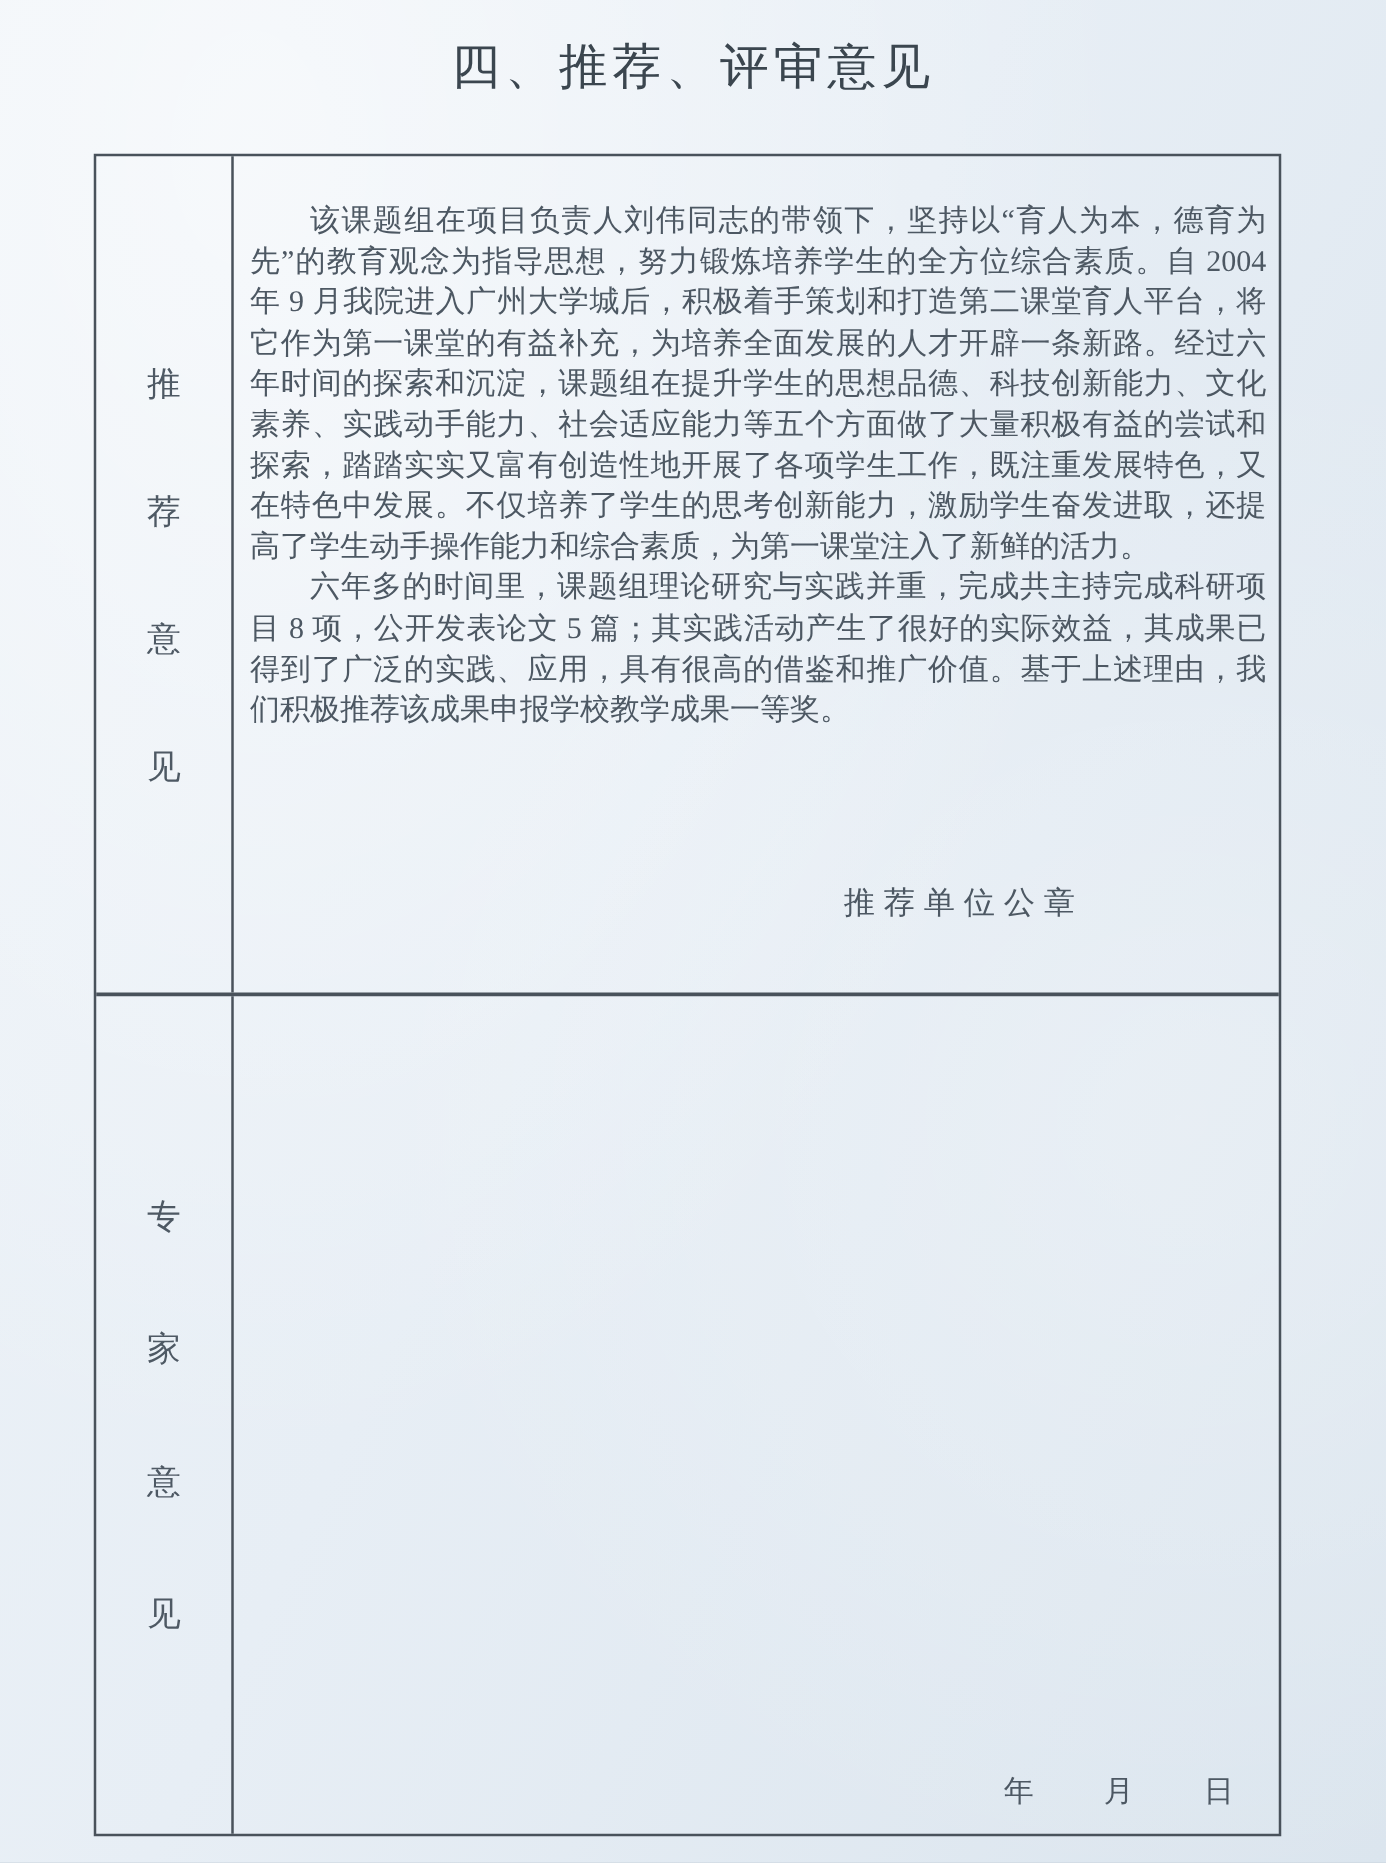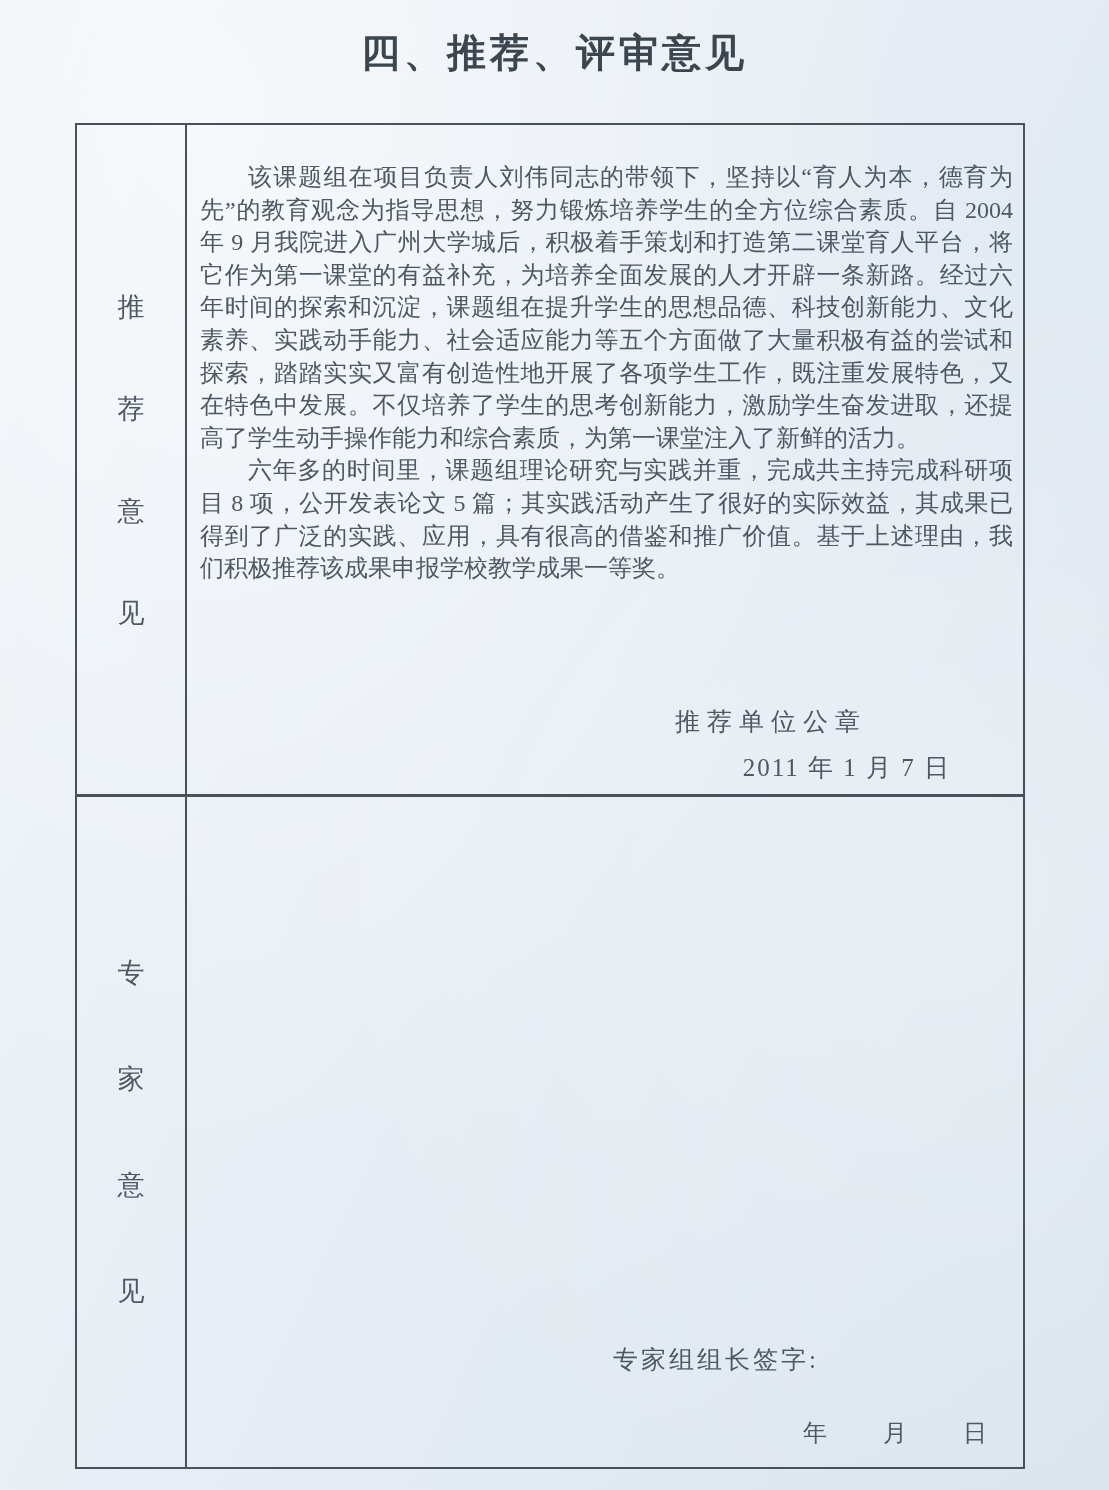--- a/index.html
+++ b/index.html
@@ -21,21 +21,21 @@
   }
 
   .doc-title {
     position: absolute;
     top: 26px;
     left: 0;
     width: 100%;
     margin: 0;
     text-align: center;
     font-family: "Liberation Sans", "DejaVu Sans", sans-serif;
-    font-weight: 700;
+    font-weight: 400;
     font-size: 39px;
     letter-spacing: 4px;
     color: #3b464f;
   }
 
   .form-table {
     position: absolute;
     left: 75px;
     top: 123px;
     width: 950px;
@@ -137,33 +137,31 @@
       <div class="label-cell">
         <span>推</span>
         <span>荐</span>
         <span>意</span>
         <span>见</span>
       </div>
       <div class="content-cell">
         <p class="para">该课题组在项目负责人刘伟同志的带领下，坚持以“育人为本，德育为先”的教育观念为指导思想，努力锻炼培养学生的全方位综合素质。自 2004 年 9 月我院进入广州大学城后，积极着手策划和打造第二课堂育人平台，将它作为第一课堂的有益补充，为培养全面发展的人才开辟一条新路。经过六年时间的探索和沉淀，课题组在提升学生的思想品德、科技创新能力、文化素养、实践动手能力、社会适应能力等五个方面做了大量积极有益的尝试和探索，踏踏实实又富有创造性地开展了各项学生工作，既注重发展特色，又在特色中发展。不仅培养了学生的思考创新能力，激励学生奋发进取，还提高了学生动手操作能力和综合素质，为第一课堂注入了新鲜的活力。</p>
         <p class="para">六年多的时间里，课题组理论研究与实践并重，完成共主持完成科研项目 8 项，公开发表论文 5 篇；其实践活动产生了很好的实际效益，其成果已得到了广泛的实践、应用，具有很高的借鉴和推广价值。基于上述理由，我们积极推荐该成果申报学校教学成果一等奖。</p>
         <div class="seal-label">推荐单位公章</div>
-        <div class="rec-date">2011 年 1 月 7 日</div>
       </div>
     </div>
 
     <div class="form-row row-expert">
       <div class="label-cell">
         <span>专</span>
         <span>家</span>
         <span>意</span>
         <span>见</span>
       </div>
       <div class="content-cell">
-        <div class="sign-label">专家组组长签字:</div>
         <div class="ymd">
           <span>年</span>
           <span>月</span>
           <span>日</span>
         </div>
       </div>
     </div>
 
   </div>
 </div>

